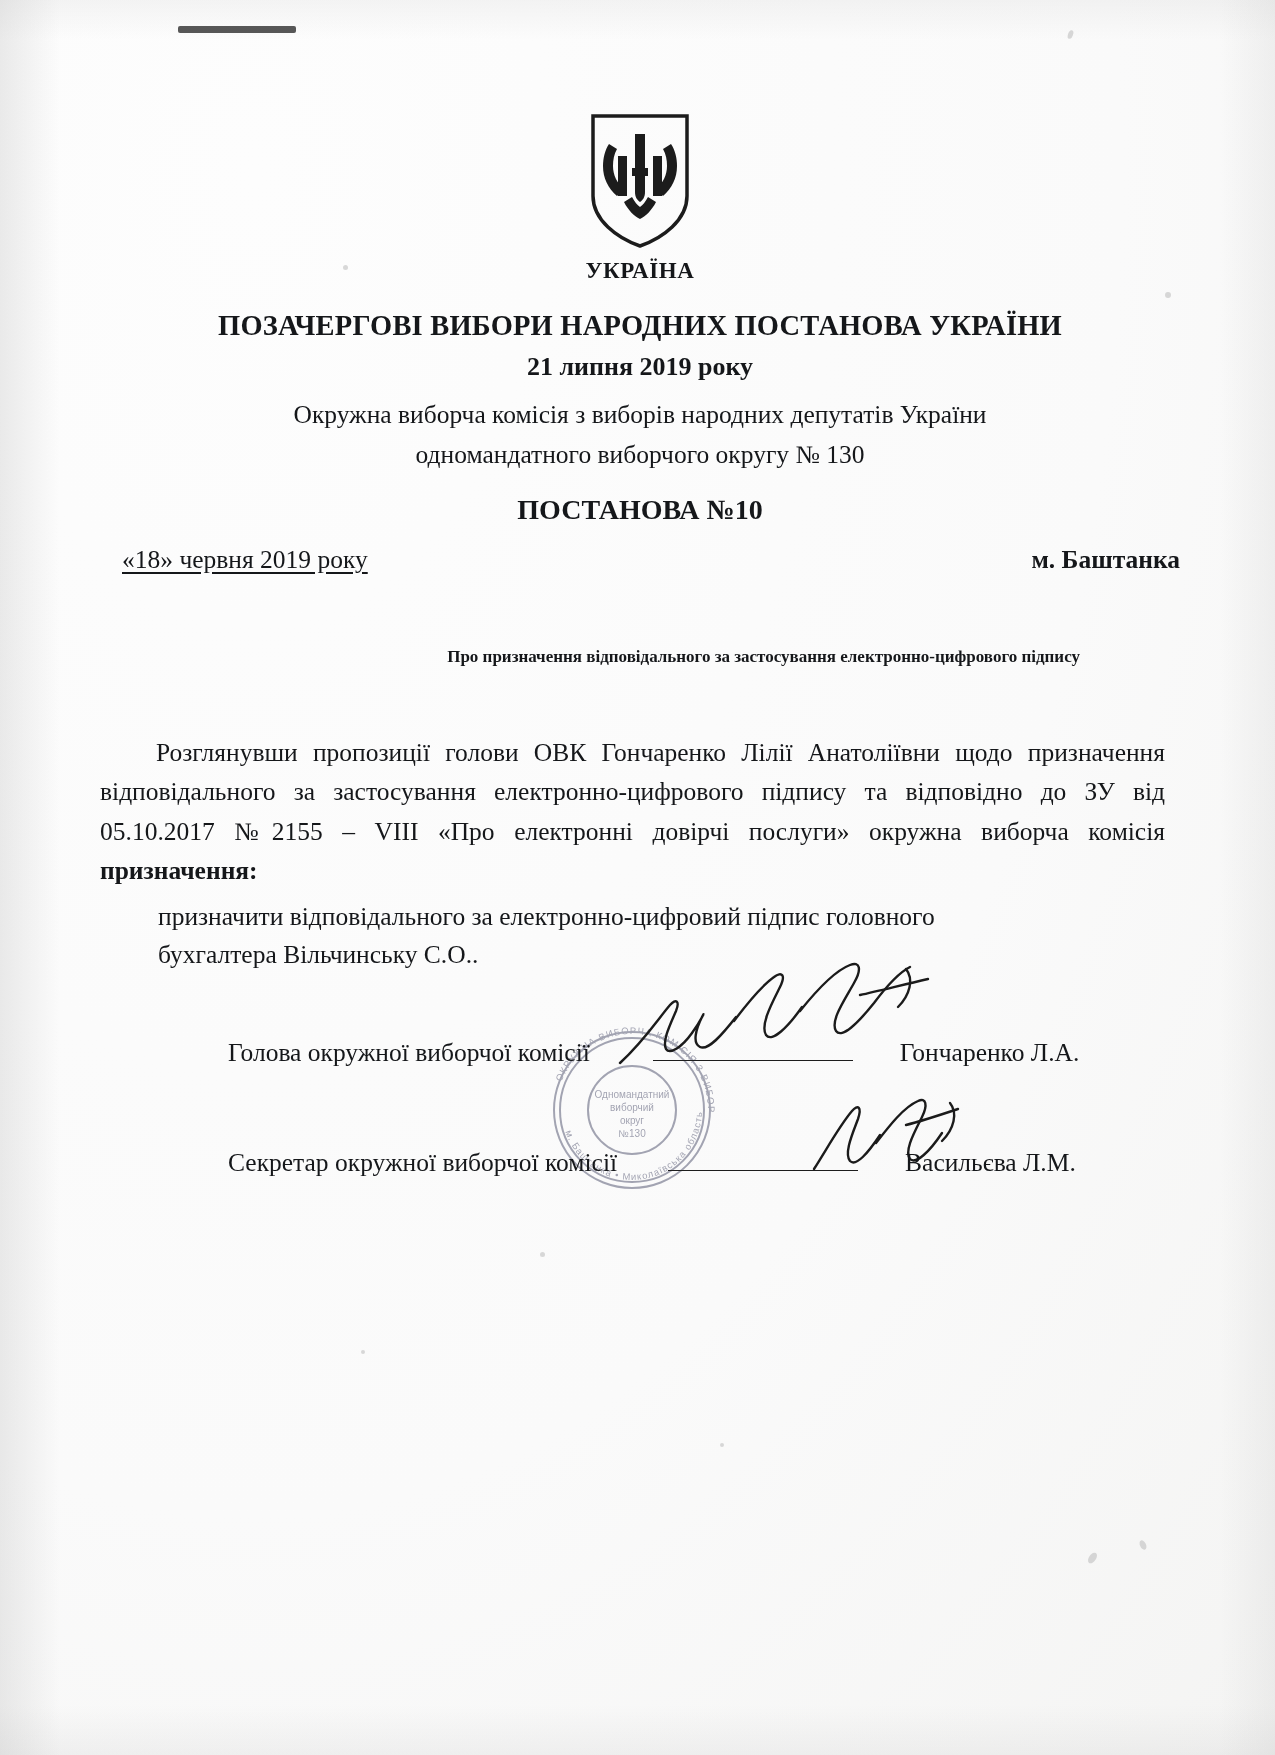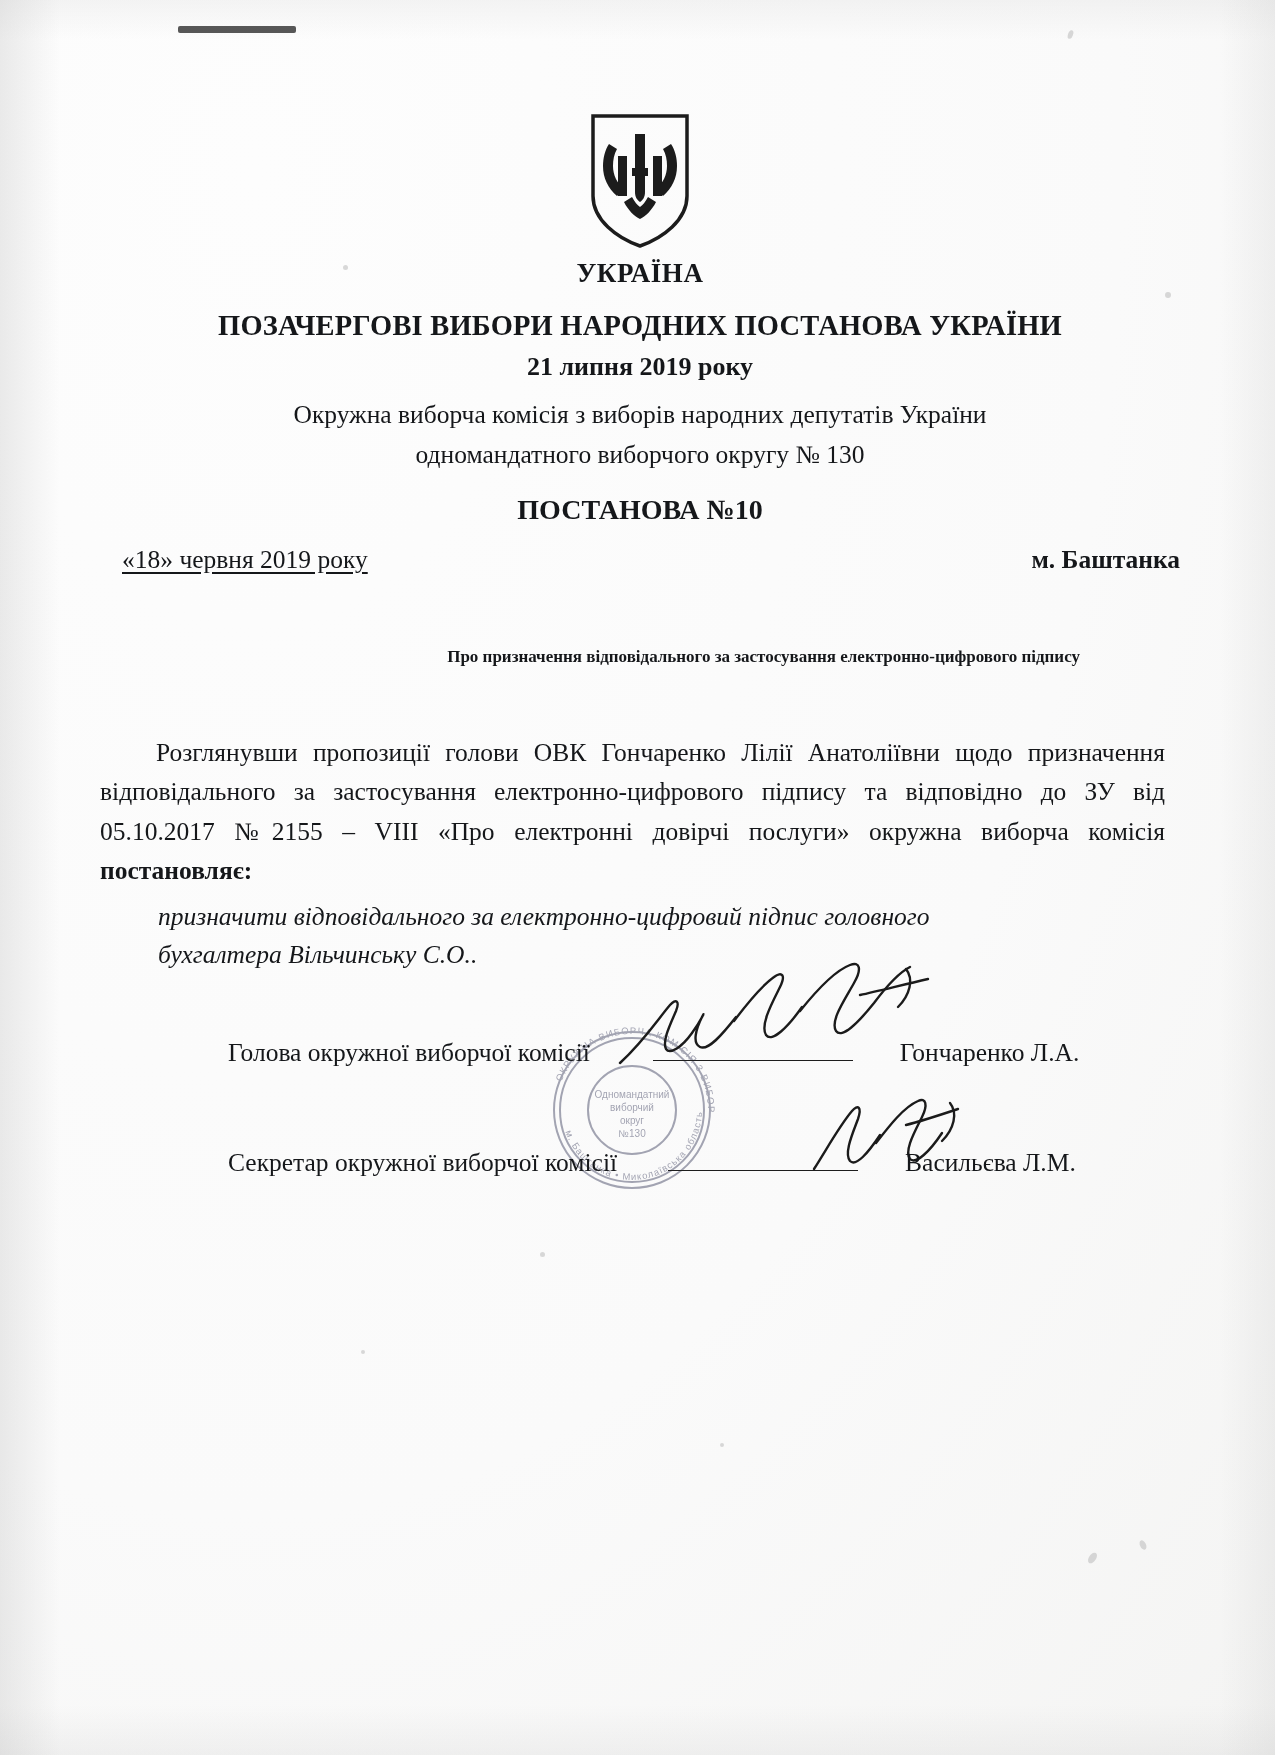--- a/index.html
+++ b/index.html
@@ -74,21 +74,21 @@
     transform: translateX(-50%);
     top: 110px;
     width: 110px;
     height: 140px;
   }
 
   .center { text-align: center; }
 
   .l-country {
     position: absolute; top: 258px; left: 0; width: 1080px;
-    font-size: 27px; font-weight: bold; letter-spacing: .6px;
+    font-size: 23px; font-weight: bold; letter-spacing: .6px;
   }
   .l-elections {
     position: absolute; top: 310px; left: 0; width: 1080px;
     font-size: 28.5px; font-weight: bold; letter-spacing: .2px;
   }
   .l-date-elections {
     position: absolute; top: 352px; left: 0; width: 1080px;
     font-size: 26px; font-weight: bold;
   }
   .l-comm1 {
@@ -120,21 +120,21 @@
   .para-main {
     position: absolute; top: 733px; left: 0; width: 1065px;
     font-size: 25.5px; line-height: 1.54;
     text-align: justify;
     text-indent: 56px;
   }
   .para-main b { font-weight: bold; }
 
   .para-order {
     position: absolute; top: 898px; left: 58px; width: 900px;
-    font-size: 25.5px; line-height: 1.5; font-style: italic;
+    font-size: 25.5px; line-height: 1.5;
   }
 
   
   .sig {
     position: absolute; left: 0; width: 1080px;
     font-size: 25.5px;
     display: flex; align-items: baseline; gap: 33px;
   }
   .sig-chair { top: 1038px; }
   .sig-secretary { top: 1148px; }
@@ -210,21 +210,21 @@
     <div class="l-comm2 center">одномандатного виборчого округу № 130</div>
     <div class="l-decree center">ПОСТАНОВА №10</div>
 
     <div class="row-date">
       <span class="doc-date">«18» червня 2019 року</span>
       <span class="doc-city">м. Баштанка</span>
     </div>
 
     <div class="l-subject">Про призначення відповідального за застосування електронно-цифрового підпису</div>
 
-    <div class="para-main"><span>Розглянувши пропозиції голови ОВК Гончаренко Лілії Анатоліївни щодо призначення відповідального за застосування електронно-цифрового підпису та відповідно до ЗУ від 05.10.2017 №2155 – VIII «Про електронні довірчі послуги» окружна виборча комісія </span><b>постановляє:</b></div>
+    <div class="para-main"><span>Розглянувши пропозиції голови ОВК Гончаренко Лілії Анатоліївни щодо призначення відповідального за застосування електронно-цифрового підпису та відповідно до ЗУ від 05.10.2017 №2155 – VIII «Про електронні довірчі послуги» окружна виборча комісія </span><b>призначення:</b></div>
 
     <div class="para-order">призначити відповідального за електронно-цифровий підпис головного бухгалтера Вільчинську С.О..</div>
 
     <div class="stamp">
       <svg viewBox="0 0 200 200" width="200" height="200" xmlns="http://www.w3.org/2000/svg">
         <defs>
           <path id="arcTop" d="M24,100 a76,76 0 0 1 152,0"></path>
           <path id="arcBottom" d="M30,100 a70,70 0 0 0 140,0"></path>
         </defs>
         <g fill="none" stroke="#6d6f86" stroke-width="2">

